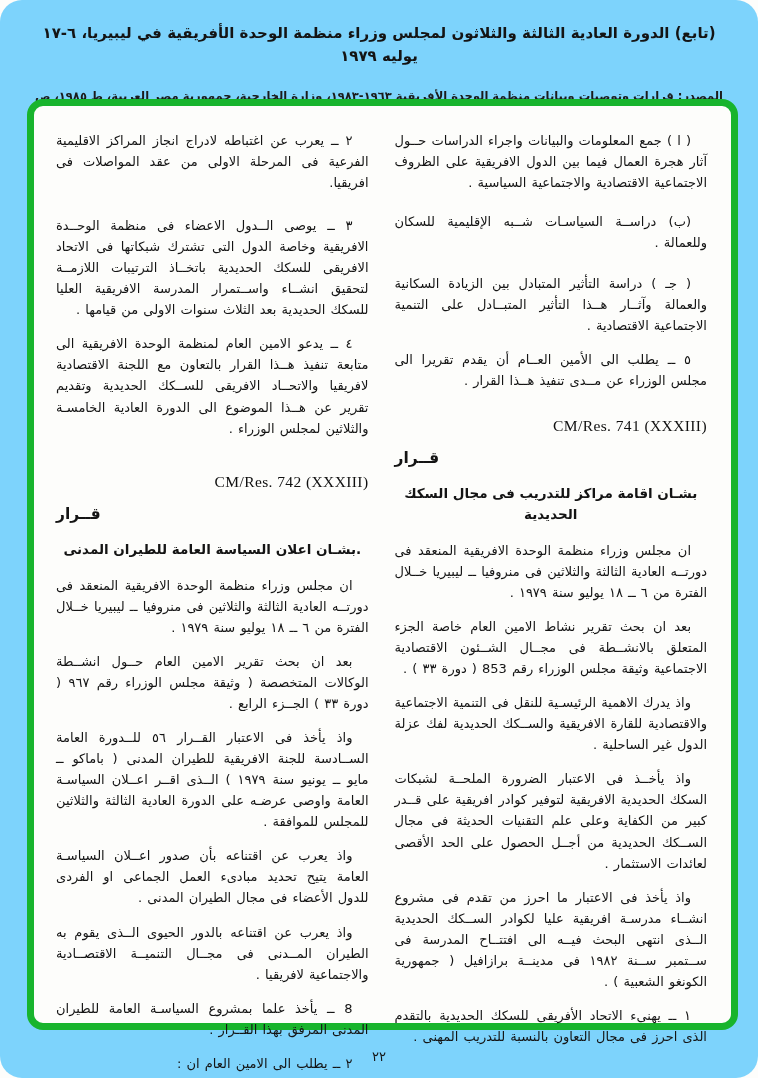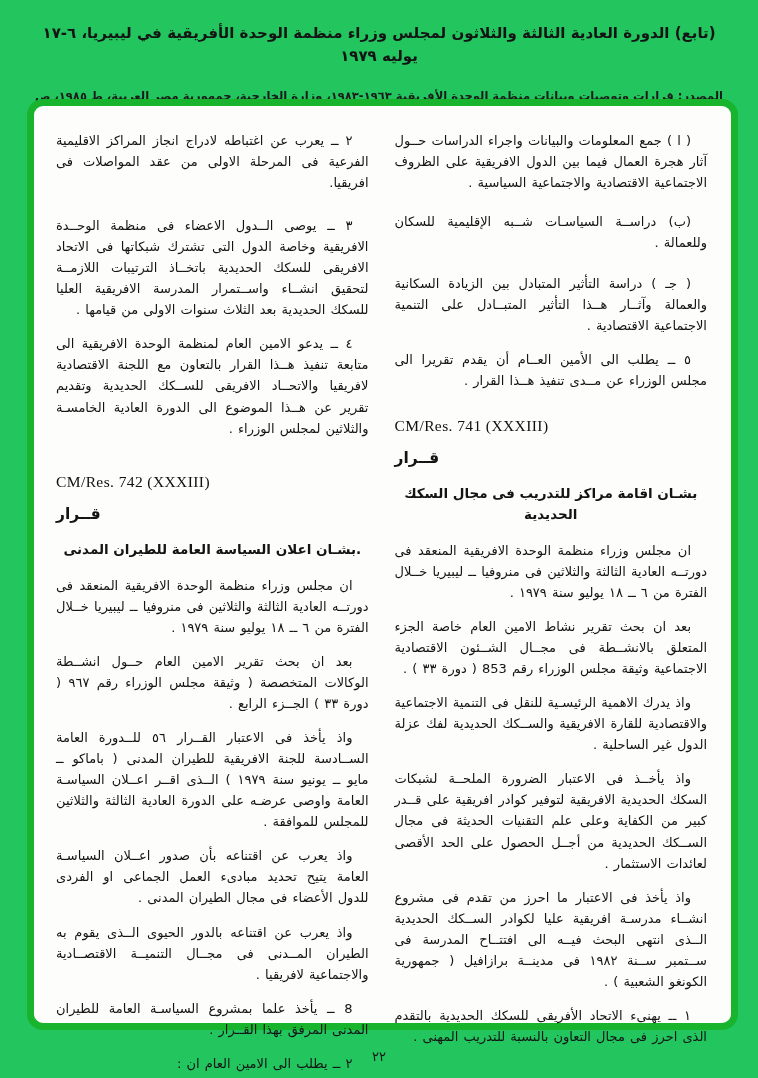--- a/index.html
+++ b/index.html
@@ -4,21 +4,21 @@
 <style>
   * { margin: 0; padding: 0; box-sizing: border-box; }
   html, body { width: 758px; height: 1078px; }
   body {
     position: relative;
     background: #fdfdfb;
     color: #141414;
     font-family: "DejaVu Sans", sans-serif;
     overflow: hidden;
   }
-  .scan-page { position: absolute; inset: 0; background: #22c55e; }
+  .scan-page { position: absolute; inset: 0; background: #7dd3fc; border-radius: 22px; }
 
   
   .doc-header {
     position: absolute;
     top: 22px; right: 30px; left: 30px;
     text-align: center;
     direction: rtl;
   }
   .doc-header .line1 {
     font-size: 15px;
@@ -59,21 +59,21 @@
     text-justify: inter-word;
     font-size: 13px;
     line-height: 1.62;
     text-indent: 16px;
     margin-bottom: 13px;
     word-spacing: 1px;
   }
 
   .cmres {
     direction: ltr;
-    text-align: left;
+    text-align: right;
     font-family: "Liberation Serif", "DejaVu Serif", serif;
     font-size: 15.5px;
     letter-spacing: 0.4px;
     margin: 26px 0 10px 0;
     color: #101010;
   }
   .h-qarar {
     text-align: left;
     font-weight: bold;
     font-size: 15.5px;

